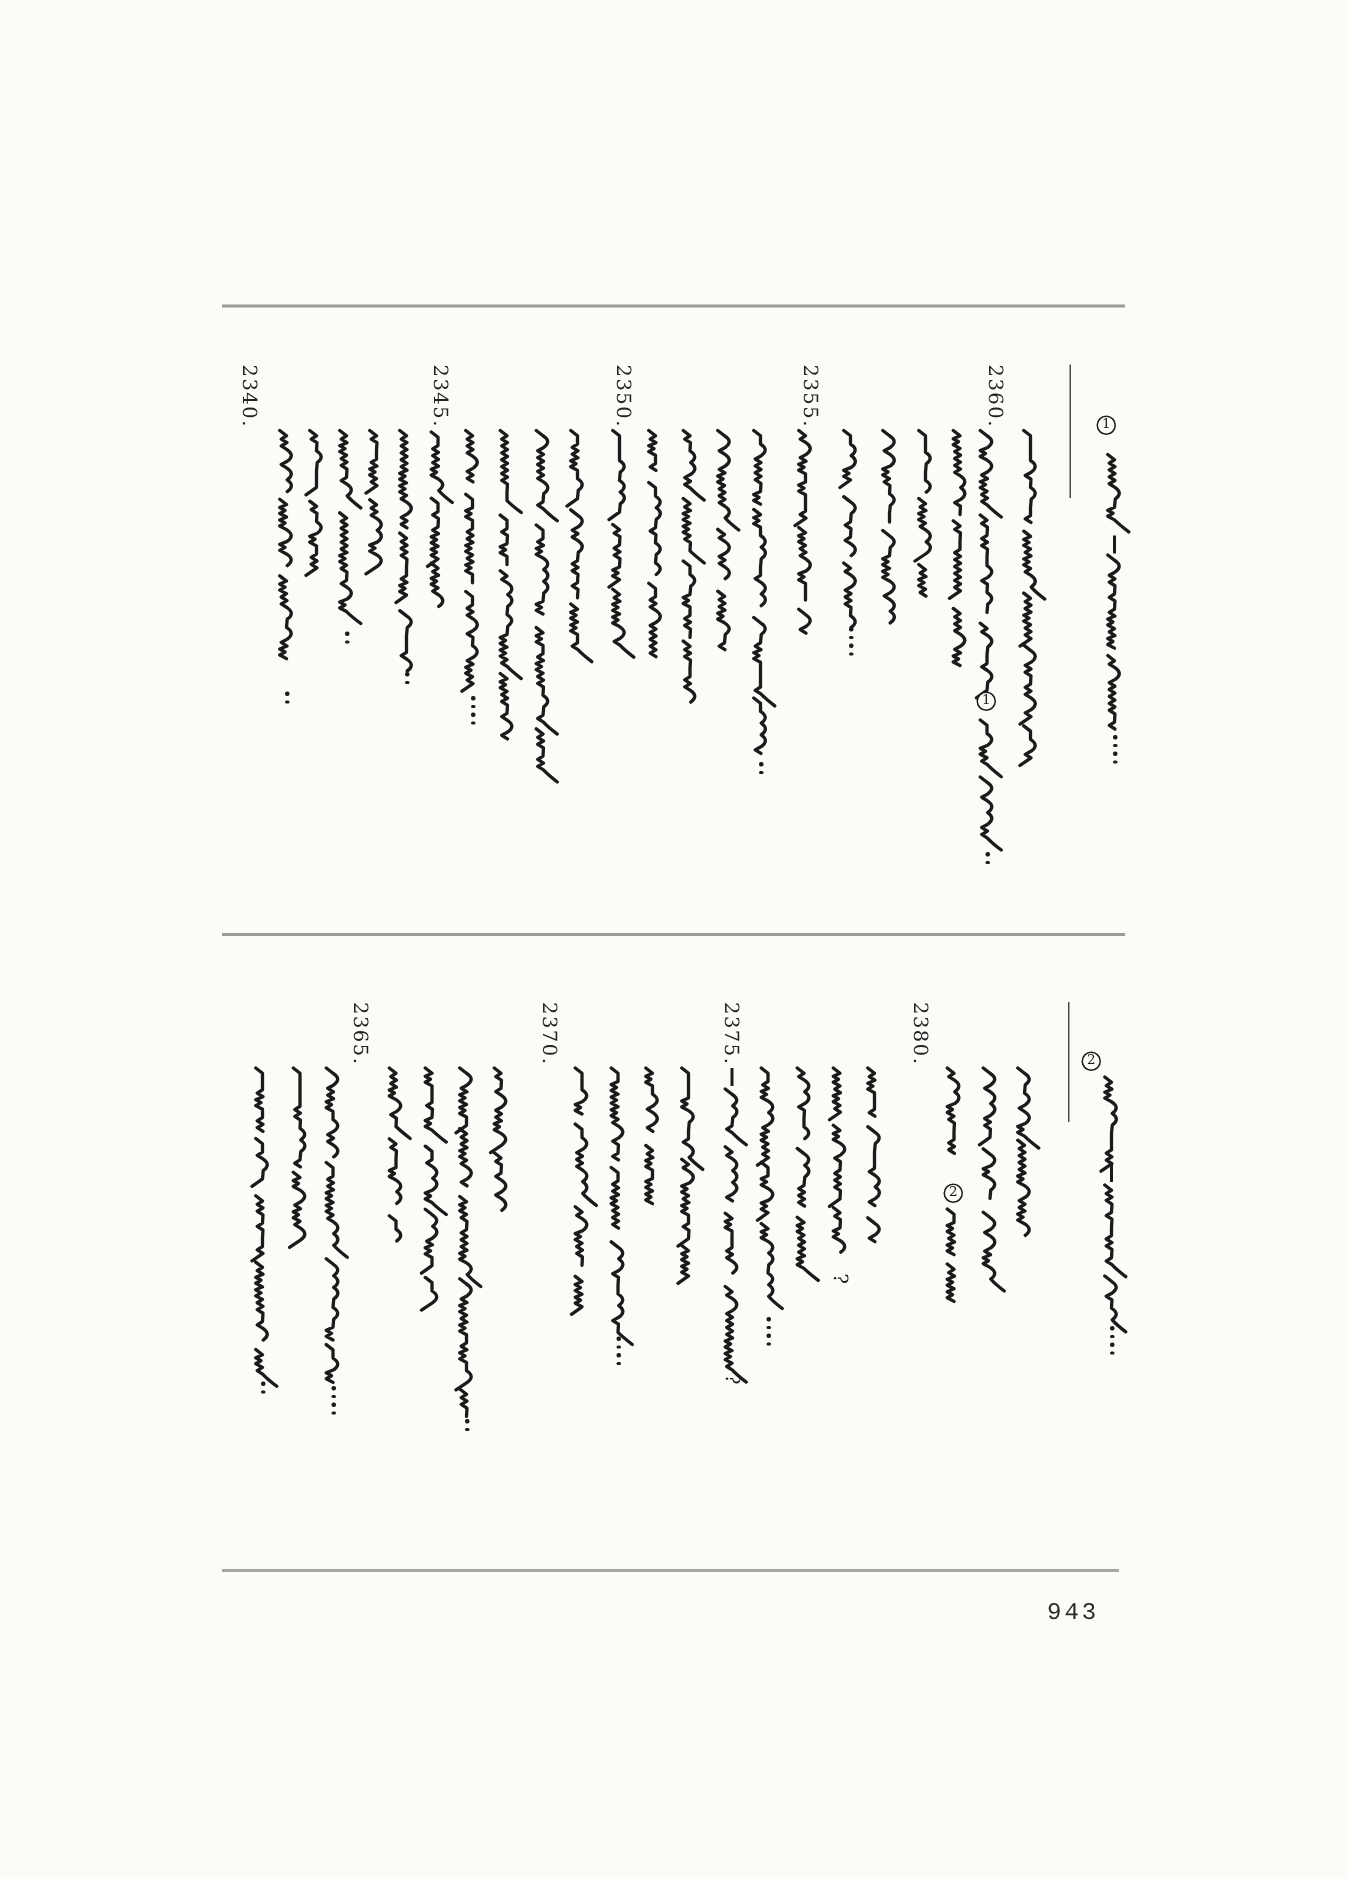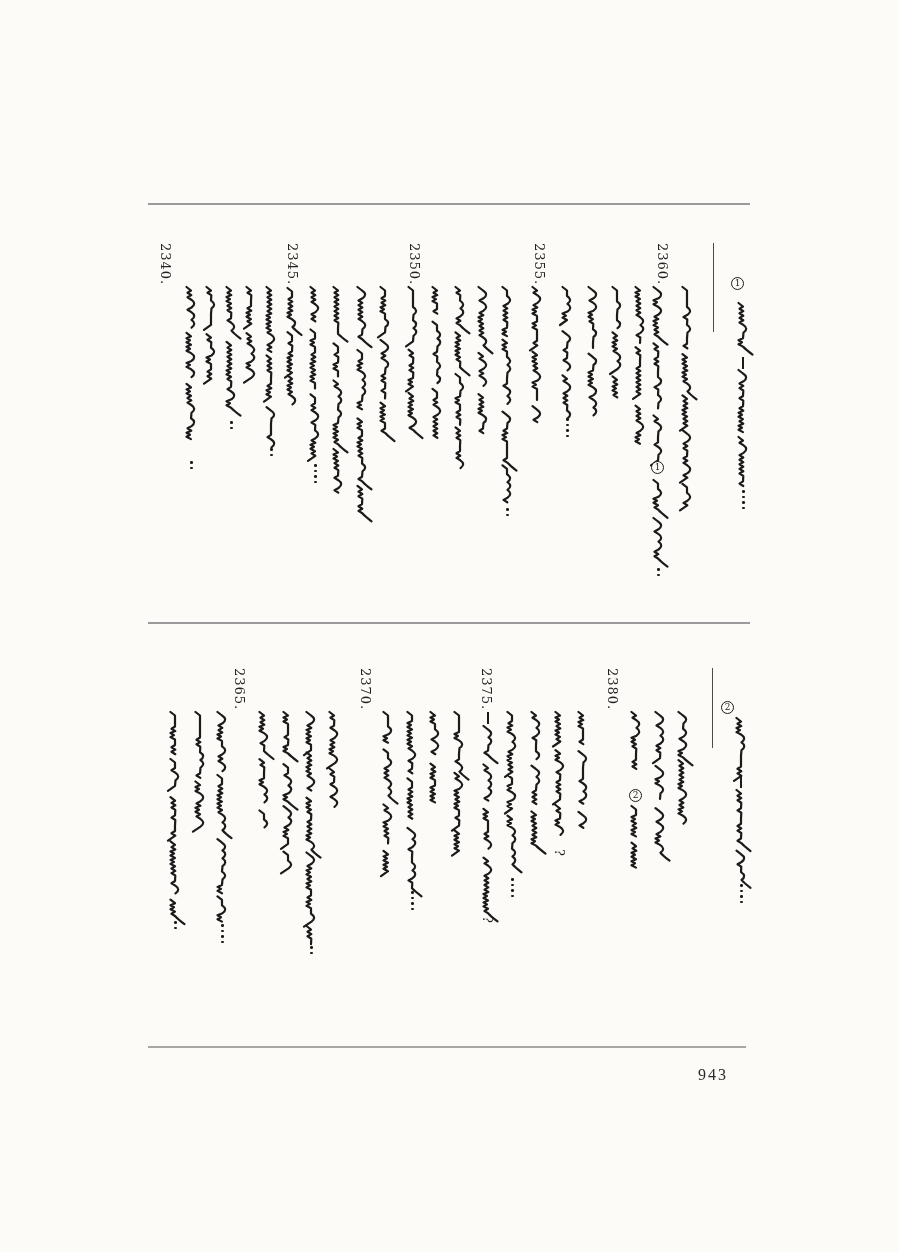--- a/index.html
+++ b/index.html
@@ -40,21 +40,21 @@
   .dot{position:absolute;width:2.6px;height:2.6px;border-radius:50%;background:#1b1b1b;}
   .qmark{
     position:absolute;
     font-family:"DejaVu Serif", serif;
     font-size:13px;color:#1b1b1b;line-height:13px;
     transform-origin:0 0;transform:rotate(90deg);
     white-space:nowrap;
   }
   .page-num{
     position:absolute;
-    font-family:Liberation Serif, serif;
+    font-family:Liberation Mono, monospace;
     font-size:16px;letter-spacing:2px;color:#2a2a2a;
   }
   svg#script-layer{position:absolute;left:0;top:0;}
 </style>
 </head>
 <body>
 
 <div id="page" style="width: 899px; height: 1252px; background: rgb(252, 251, 248);">
   <svg id="script-layer" width="899" height="1252">
       <path d="M186.5 287.0L191 290.5L187.5 292.7L191.3 295.1L187.5 297.3L191.3 299.7Q197.0 303.5 191.5 307.5L187.5 309.7L191.3 312.1Q197.0 315.9 191.5 319.9Q197.0 323.7 191.5 327.7M186.5 332.8L191 336.3L186.5 338.3L190.0 340.3L186.5 342.3L191 344.7L186.5 346.7L190.0 348.7L186.5 350.7L191 353.1Q197.0 356.9 191.5 360.9L186.5 362.9L190.0 364.9L186.5 366.9L191 369.3Q197.0 373.1 191.5 377.1M186.5 383.9L191 387.4L186.5 389.4L190.0 391.4L186.5 393.4L191 395.8L187.5 398.0L191.3 400.4L187.5 402.6L191.3 405.0Q197.0 408.8 191.5 412.8L191 418.3Q197.0 422.1 191.5 426.1L187.5 428.3L191.3 430.7L186.5 432.7L190.0 434.7L186.5 436.7L191 439.1" fill="none" stroke="#1b1b1b" stroke-width="2.2" stroke-linecap="round" stroke-linejoin="round"></path>

